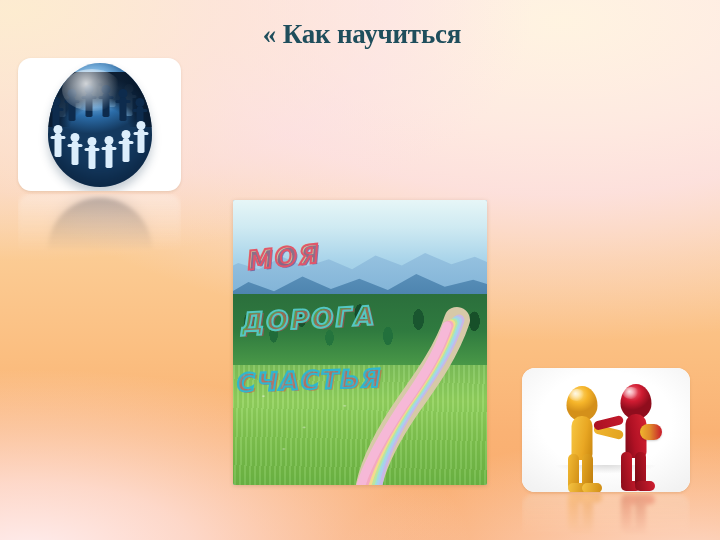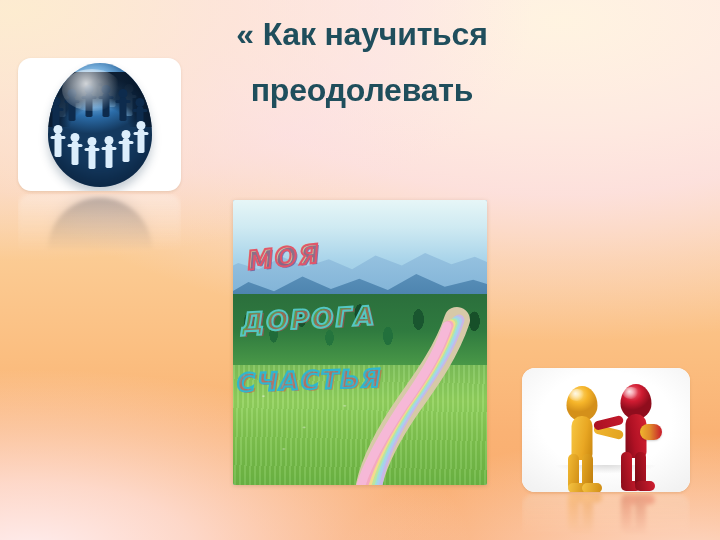--- a/index.html
+++ b/index.html
@@ -71,23 +71,23 @@
   }
 
   
   #title {
     position: absolute;
     left: 152px;
     top: 6px;
     width: 420px;
     text-align: center;
     color: #1F4E5C;
-    font-family: Liberation Sans, sans-serif;
+    font-family: Liberation Serif, serif;
     font-weight: bold;
-    font-size: 32px;
+    font-size: 27px;
     line-height: 56px;
     letter-spacing: -0.2px;
     white-space: nowrap;
   }
   #title .tline { display: block; }
 
   
   .card {
     position: absolute;
     background: #ffffff;
@@ -325,21 +325,20 @@
 
 <div id="slide">
 
   <div class="bg-base"></div>
   <div class="bg-pinkwash"></div>
   <div class="bg-leftwash"></div>
   <div class="bg-bottomwash"></div>
 
   <div id="title">
     <span class="tline">« Как научиться</span>
-    <span class="tline">преодолевать</span>
   </div>
 
   <div class="reflection" style="left:18px; top:194px; width:163px; height:58px;">
     <div style="position:absolute;left:0;top:-75px;width:163px;height:133px;background:#ffffff;border-radius:13px;overflow:hidden;">
       <div class="globe-wrap" style="transform:translate(-50%,-50%) scale(1);">
         <div class="globe-egg"></div>
       </div>
     </div>
   </div>
 

